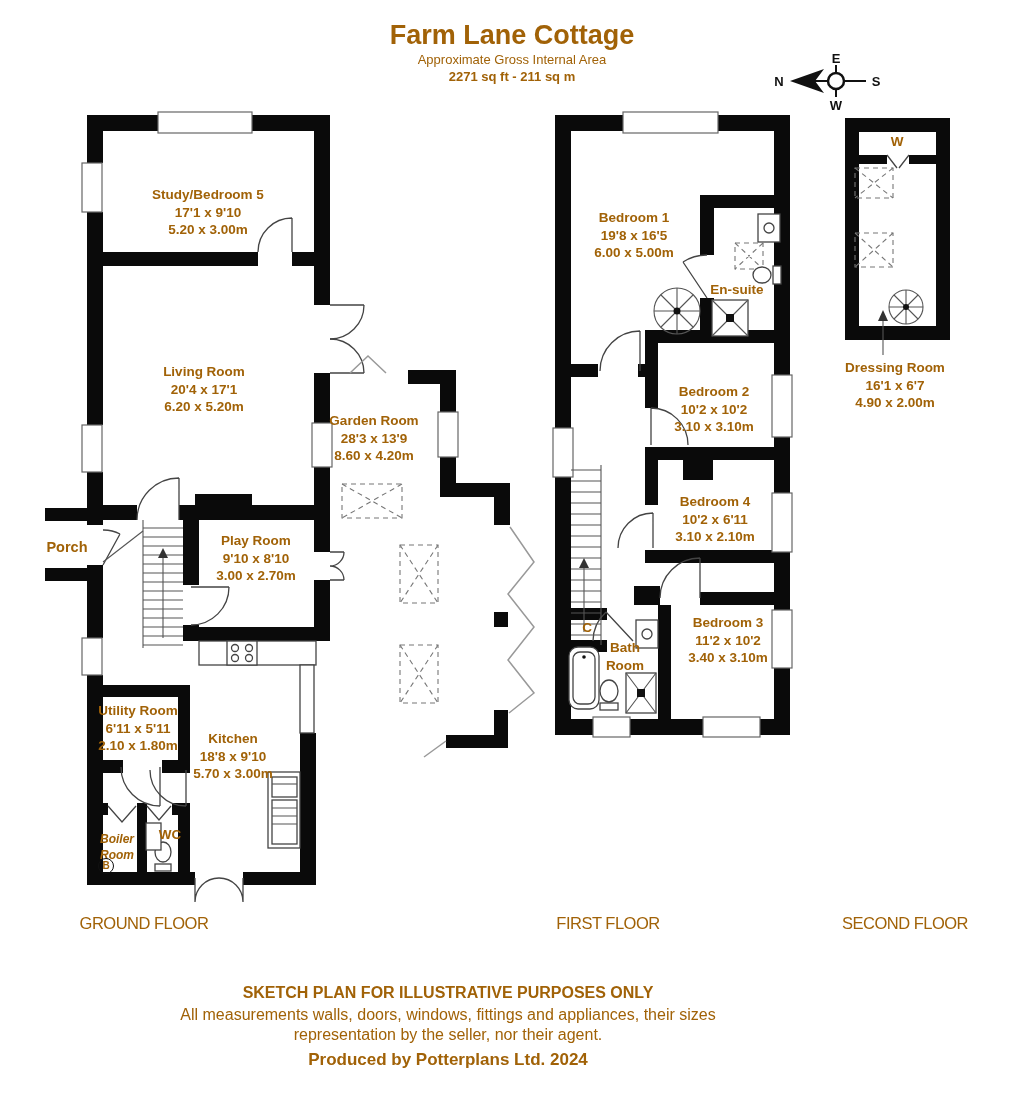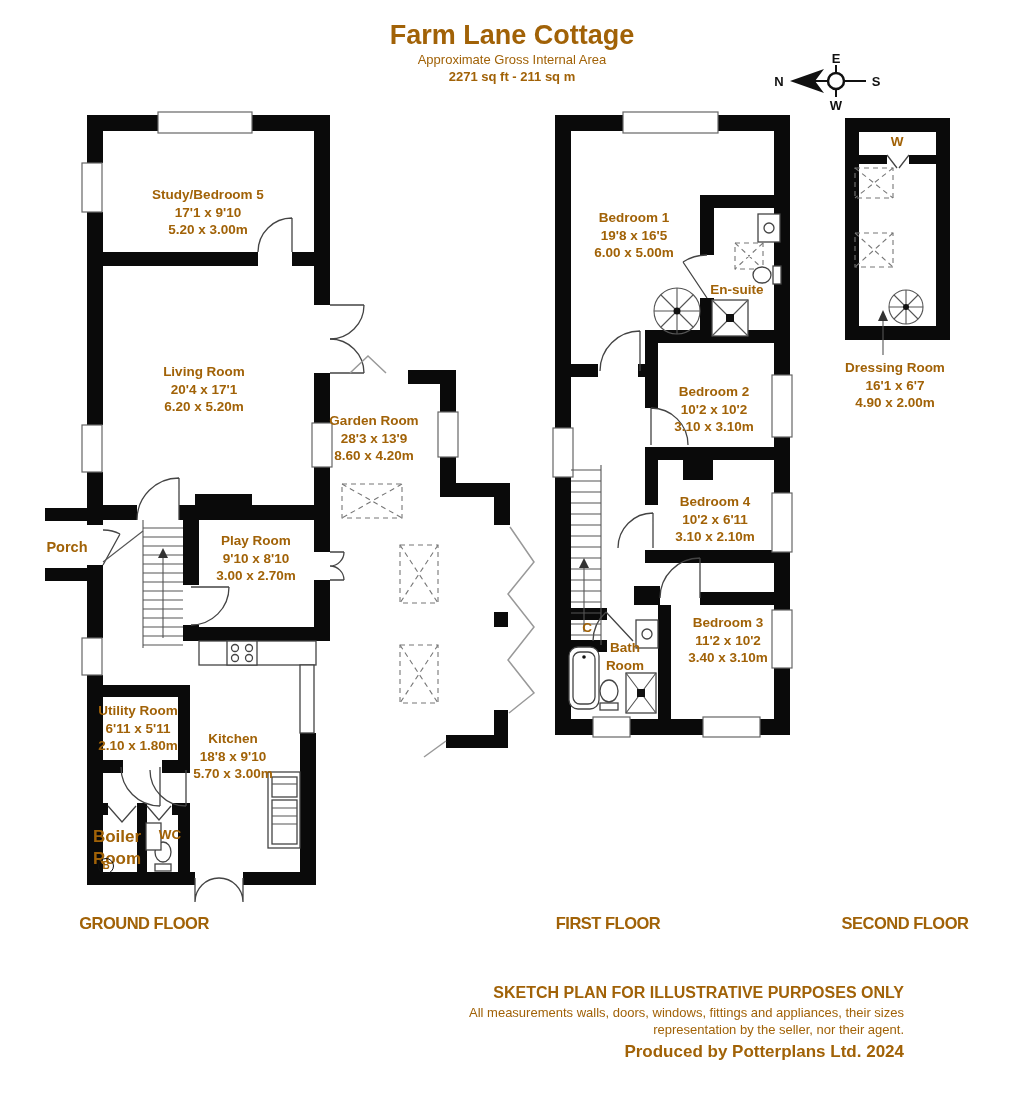--- a/index.html
+++ b/index.html
@@ -17,27 +17,27 @@
   .arrowhead{fill:#333;}
   .cmpline{stroke:#111;stroke-width:2;fill:none;}
   .cmptxt{font:bold 13px "Liberation Sans",sans-serif;fill:#111;}
   .lbl{position:absolute;transform:translate(-50%,-50%);text-align:center;font-weight:bold;
        font-size:13.5px;line-height:1.3;white-space:nowrap;}
   .lbl .ln{display:block;}
   .hdr{position:absolute;left:0;width:1024px;text-align:center;}
   .hdr-title{top:20px;font-size:27px;font-weight:bold;}
   .hdr-sub{top:52px;font-size:13px;font-weight:normal;}
   .hdr-area{top:69px;font-size:13px;font-weight:bold;}
-  .floorlbl{position:absolute;transform:translate(-50%,-50%);font-size:16.5px;font-weight:bold;
+  .floorlbl{position:absolute;transform:translate(-50%,-50%);font-size:16.5px;font-weight:normal;
             letter-spacing:-0.5px;white-space:nowrap;}
   .tagB{position:absolute;transform:translate(-50%,-50%);width:14px;height:14px;border:1.5px solid #111;
         border-radius:50%;font-size:10px;font-weight:bold;line-height:14px;text-align:center;}
-  .footer{position:absolute;top:984px;left:16px;width:888px;text-align:right;}
+  .footer{position:absolute;top:984px;left:4px;width:888px;text-align:center;}
   .footer .t1{font-size:16px;font-weight:bold;margin-bottom:3px;}
-  .footer .t2{font-size:13px;line-height:1.28;}
+  .footer .t2{font-size:16px;line-height:1.28;}
   .footer .t3{font-size:17px;font-weight:bold;margin-top:4px;}
 </style>
 </head>
 <body>
 
 <div class="page">
 
   <div class="hdr hdr-title">Farm Lane Cottage</div>
   <div class="hdr hdr-sub">Approximate Gross Internal Area</div>
   <div class="hdr hdr-area">2271 sq ft - 211 sq m</div>
@@ -315,21 +315,21 @@
   <div class="lbl" style="left:138px;top:728px;">
     <span class="ln">Utility Room</span>
     <span class="ln">6'11 x 5'11</span>
     <span class="ln">2.10 x 1.80m</span>
   </div>
   <div class="lbl" style="left:233px;top:756px;">
     <span class="ln">Kitchen</span>
     <span class="ln">18'8 x 9'10</span>
     <span class="ln">5.70 x 3.00m</span>
   </div>
-  <div class="lbl" style="left:117px;top:848px;font-size:17px;">
+  <div class="lbl" style="left:117px;top:848px;font-size:12px;font-style:italic;">
     <span class="ln">Boiler</span>
     <span class="ln">Room</span>
   </div>
   <div class="tagB" style="left:106px;top:866px;">B</div>
   <div class="lbl" style="left:170px;top:835px;">
     <span class="ln">WC</span>
   </div>
   <div class="lbl" style="left:634px;top:235px;">
     <span class="ln">Bedroom 1</span>
     <span class="ln">19'8 x 16'5</span>

